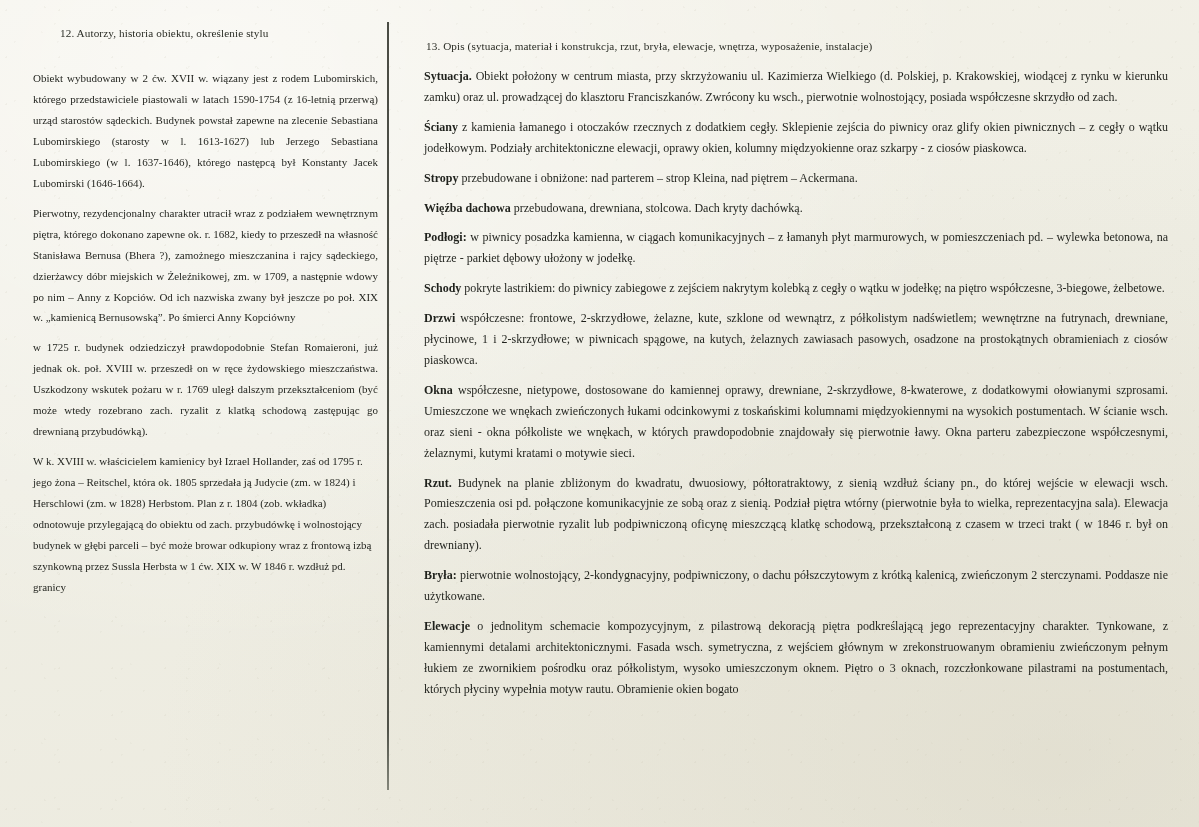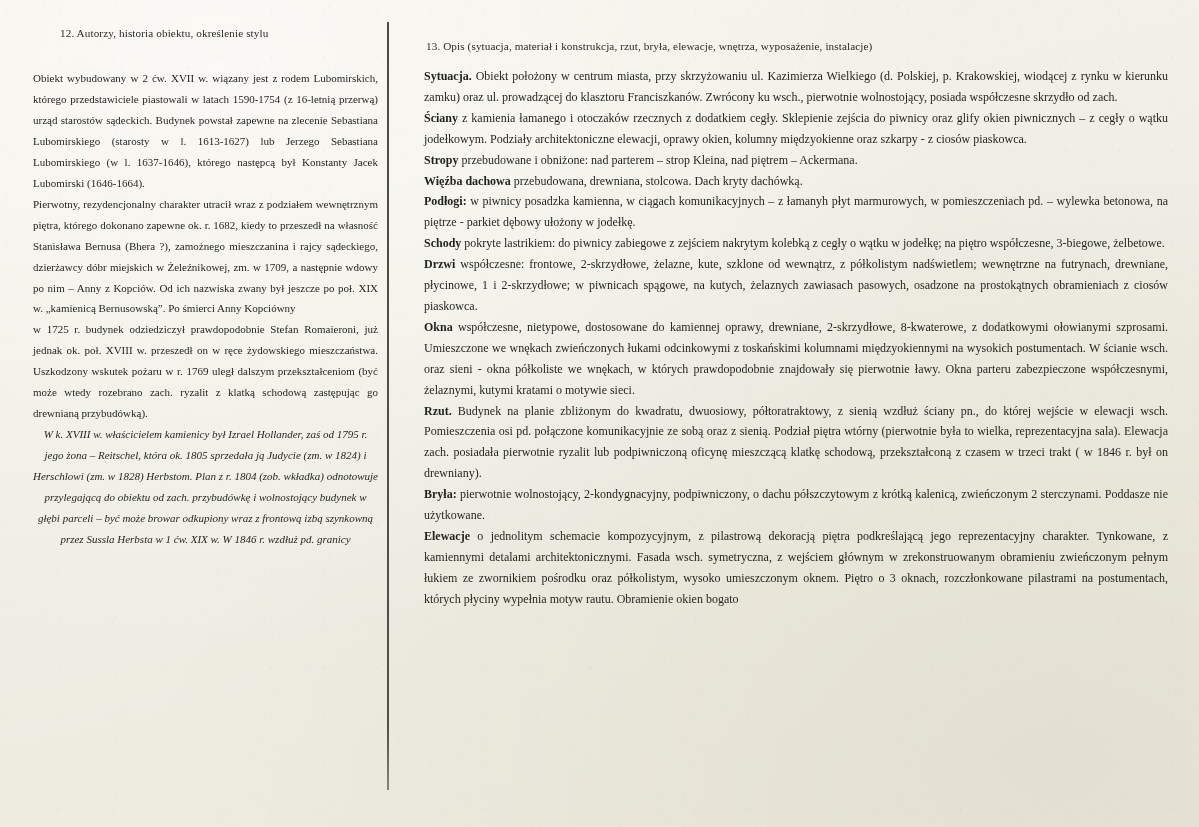--- a/index.html
+++ b/index.html
@@ -77,26 +77,26 @@
     left: 424px;
     top: 66px;
     width: 744px;
     font-size: 12px;
     line-height: 20.9px;
   }
   .col p {
     margin: 0;
   }
   .col p + p {
-    margin-top: 0;
+    margin-top: 9px;
   }
   .lead {
     font-weight: bold;
   }
-  .lastline { text-align: center; font-style: italic; }
+  .lastline { text-align: left; }
 </style>
 </head>
 <body>
 
 <div class="page">
   <div class="grain"></div>
 
   <div class="hdr" id="hdr-left">12. Autorzy, historia obiektu, określenie stylu</div>
 
   <div class="hdr" id="hdr-right">13. Opis (sytuacja, materiał i konstrukcja, rzut, bryła, elewacje, wnętrza, wyposażenie, instalacje)</div>

